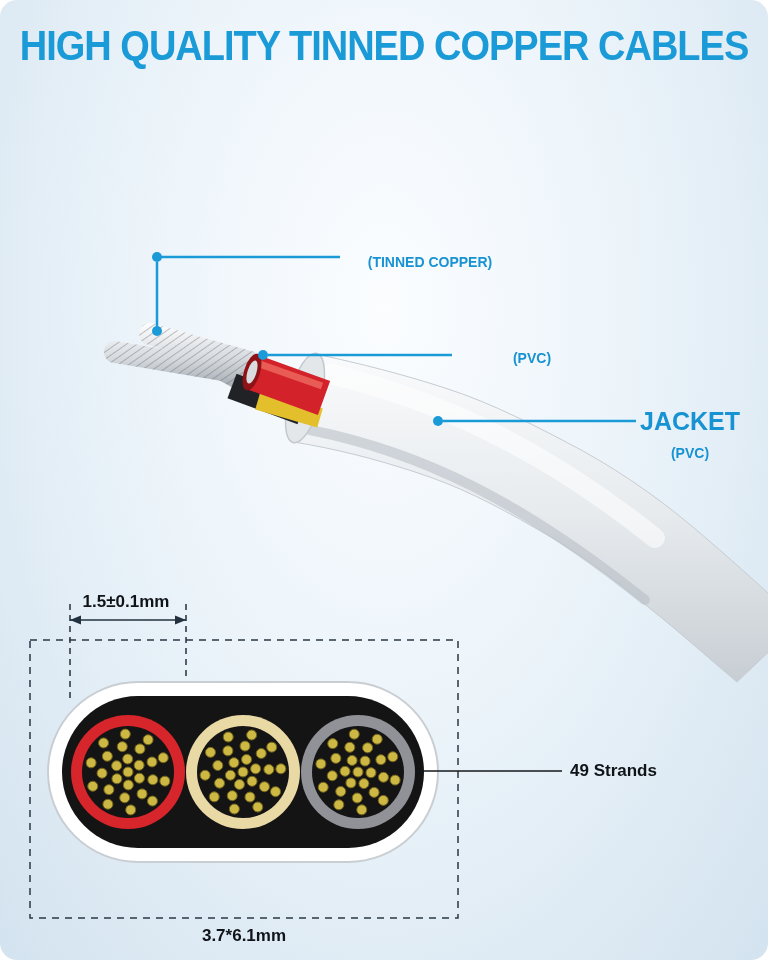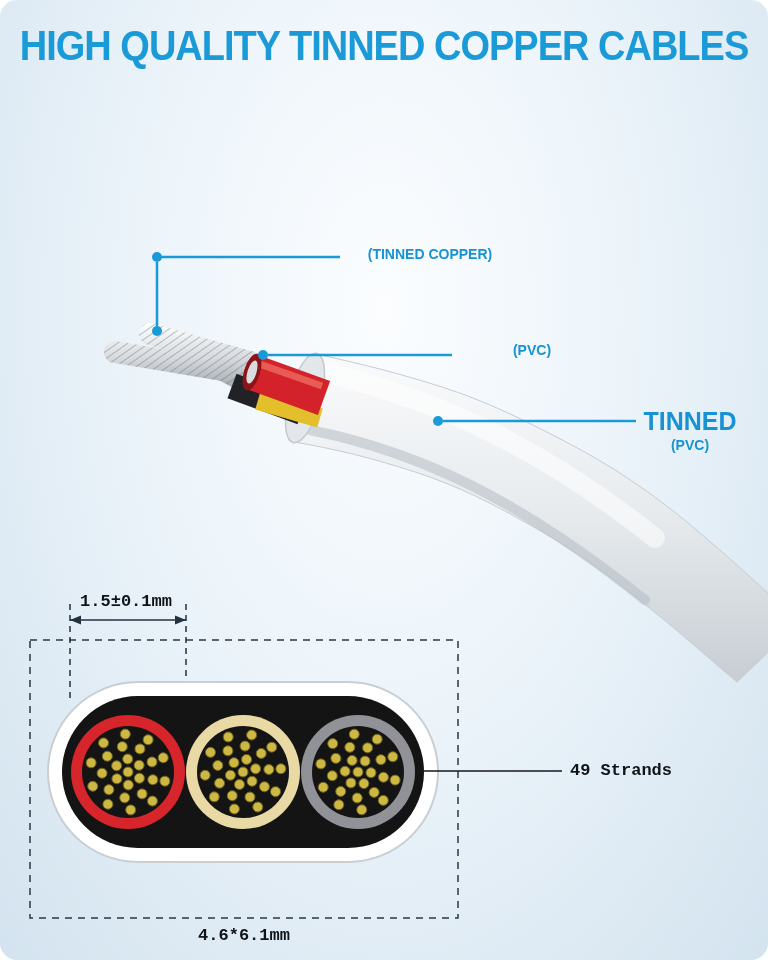--- a/index.html
+++ b/index.html
@@ -5,25 +5,25 @@
   html,body{margin:0;padding:0;}
   body{font-family:"Liberation Sans", sans-serif;}
   .page{position:relative;width:768px;height:960px;overflow:hidden;
     background:radial-gradient(ellipse at 50% 32%, #fbfdff 0%, #ecf4fa 45%, #d3e3ef 100%);border-radius:17px;}
   svg.canvas{position:absolute;left:0;top:0;z-index:1;}
   .title{position:absolute;top:22px;left:0;right:0;z-index:2;text-align:center;
     font-size:38px;font-weight:700;color:#1b9ad8;letter-spacing:-1px;
     transform:scaleY(1.12);transform-origin:top center;}
   .callout{position:absolute;z-index:2;text-align:center;color:#1792d2;font-weight:700;}
   .callout .main{font-size:25px;line-height:1.05;}
-  .callout .sub{font-size:14px;margin-top:3px;text-align:center;}
+  .callout .sub{font-size:14px;margin-top:11px;text-align:center;}
   .co-conductor{left:342px;top:243px;width:176px;}
   .co-insulator{left:452px;top:339px;width:160px;}
   .co-jacket{left:636px;top:408px;width:108px;}
-  .blacktext{position:absolute;z-index:2;color:#101418;font-weight:700;font-size:17px;font-family:Liberation Mono, monospace;}
+  .blacktext{position:absolute;z-index:2;color:#101418;font-weight:700;font-size:17px;}
   .dim-top{left:56px;top:592px;width:140px;text-align:center;}
   .strands-label{left:570px;top:761px;}
   .dim-bottom{left:174px;top:926px;width:140px;text-align:center;}
 </style>
 </head>
 <body>
 
 <div class="page">
 
   <div class="title">HIGH QUALITY TINNED COPPER CABLES</div>
@@ -200,21 +200,21 @@
     </g>
   </svg>
 
   <div class="callout co-conductor">
     <div class="sub">(TINNED COPPER)</div>
   </div>
   <div class="callout co-insulator">
     <div class="sub">(PVC)</div>
   </div>
   <div class="callout co-jacket">
-    <div class="main">TINNED</div>
+    <div class="main">JACKET</div>
     <div class="sub">(PVC)</div>
   </div>
 
   <div class="blacktext dim-top">1.5±0.1mm</div>
   <div class="blacktext strands-label">49 Strands</div>
-  <div class="blacktext dim-bottom">4.6*6.1mm</div>
+  <div class="blacktext dim-bottom">3.7*6.1mm</div>
 
 </div>
 
 </body></html>

